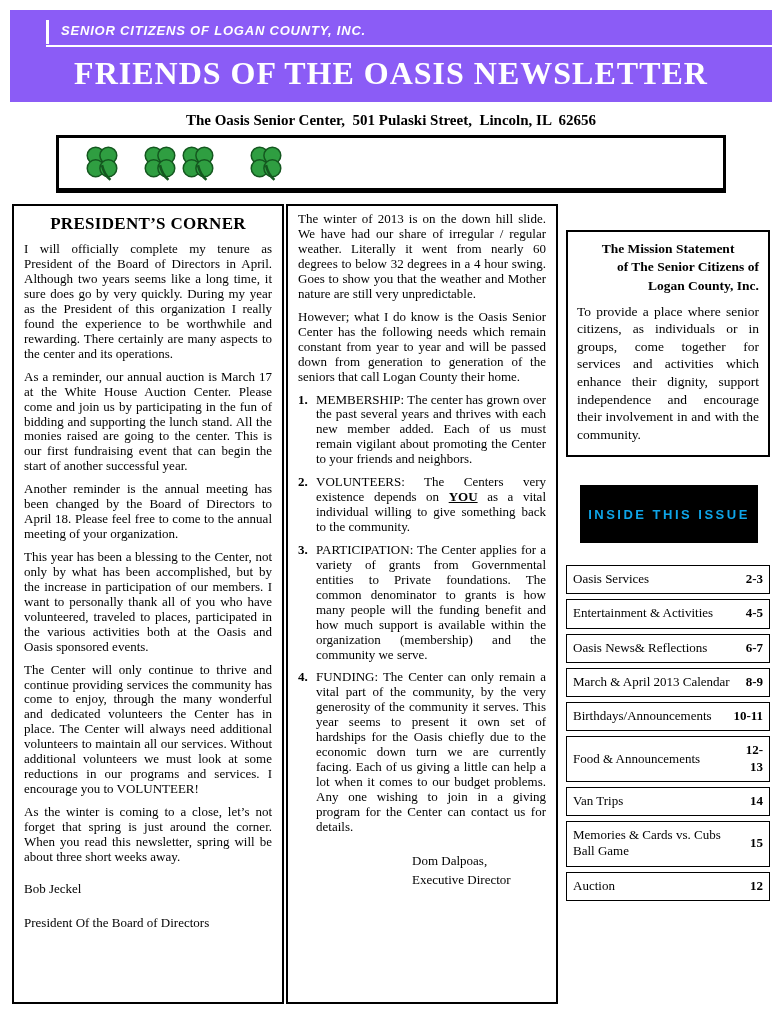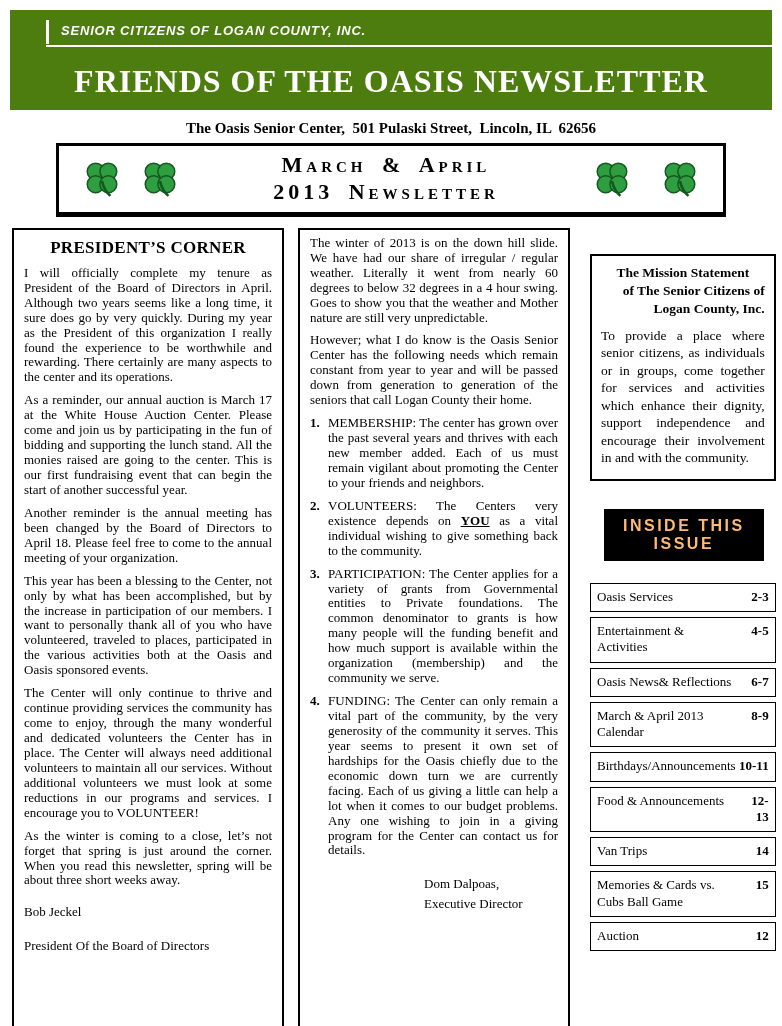--- a/index.html
+++ b/index.html
@@ -2,76 +2,76 @@
 <html><head>
 <meta charset="utf-8">
 <style>
   * { margin:0; padding:0; box-sizing:border-box; }
   html,body { background:#fff; }
   .page {
     width:782px; height:1026px; background:#fff; color:#000;
     font-family:"Liberation Serif", serif; position:relative; overflow:hidden;
   }
   
-  .masthead { margin:10px 10px 0 10px; background:#4d7c0f; color:#fff; padding:7px 0 11px 0; }
+  .masthead { margin:10px 10px 0 10px; background:#8b5cf6; color:#fff; padding:7px 0 11px 0; }
   .org-row { margin:3px 14px 0 36px; border-left:3px solid #fff; padding:1px 0 5px 12px; }
   .org-name {
     font-family:"Liberation Sans", sans-serif; font-style:italic; font-weight:bold;
     font-size:13px; letter-spacing:0.8px;
   }
   .masthead-rule { height:2px; background:#fff; margin:1px 0 0 36px; }
   .nl-title {
     text-align:center; font-weight:bold; font-size:32px; letter-spacing:1px;
-    margin-top:17px; line-height:1.1; font-family:"Liberation Serif", serif;
+    margin-top:9px; line-height:1.1; font-family:"Liberation Serif", serif;
   }
   
   .address { text-align:center; font-weight:bold; font-size:15px; margin:10px 0 6px 0; white-space:pre-wrap; }
   
   .issue-banner {
     margin:0 56px 11px 56px; border:3px solid #000; border-bottom-width:5px;
     display:flex; align-items:center; padding:6px 24px;
   }
   .sham-group { display:flex; gap:20px; align-items:center; }
   .sham-group.right { gap:30px; }
   .shamrock-svg { width:38px; height:38px; display:block; }
   .shamrock-svg .leaf { fill:#2f9e41; stroke:#14571f; stroke-width:1.4px; }
   .shamrock-svg .stem { fill:none; stroke:#14571f; stroke-width:2.4px; }
   .issue-title {
     flex:1; text-align:center; font-weight:bold; font-variant:small-caps;
     font-size:22px; letter-spacing:4px; word-spacing:6px; line-height:1.22;
   }
   
-  .columns { display:flex; gap:14px; margin:8px 12px; align-items:flex-start; }
+  .columns { display:flex; gap:2px; margin:8px 12px; align-items:flex-start; }
   .colbox { border:2px solid #000; width:272px; height:800px; padding:6px 10px; overflow:hidden; flex:0 0 272px; }
   .corner-title { text-align:center; font-size:17px; font-weight:bold; margin:2px 0 8px 0; letter-spacing:0.3px; }
   .bodyp { font-size:13px; line-height:1.15; text-align:justify; margin-bottom:8px; }
   .sig { font-size:13px; margin-top:16px; }
   .sig-title { font-size:13px; margin-top:18px; }
   
   .dir-item { display:flex; margin-bottom:8px; font-size:13px; line-height:1.15; }
   .dir-num { flex:0 0 18px; width:18px; font-weight:bold; }
   .dir-text { flex:1; text-align:justify; }
   .dir-term { font-weight:normal; }
   .dir-emph { font-weight:bold; text-decoration:underline; }
   .dir-sig { margin-left:46%; margin-top:16px; font-size:13px; line-height:1.5; }
   
   .rightcol { flex:1; padding-top:26px; padding-left:6px; }
   .mission-box { border:2px solid #000; padding:8px 9px 12px 9px; }
   .mission-title { text-align:center; font-weight:bold; font-size:13.5px; line-height:1.35; }
   .mission-title2 { text-align:right; font-weight:bold; font-size:13.5px; line-height:1.35; margin-bottom:8px; }
   .mission-body { font-size:13.5px; line-height:1.3; text-align:justify; }
   .inside-box {
-    background:#000; color:#fdba74; margin:28px 12px 22px 14px; height:52px;
+    background:#000; color:#0ea5e9; margin:28px 12px 22px 14px; height:58px;
     display:flex; align-items:center; justify-content:center;
     font-family:"Liberation Sans", sans-serif; font-weight:bold;
-    font-size:16px; letter-spacing:2.5px; text-align:center;
+    font-size:13px; letter-spacing:2.5px; text-align:center;
   }
   .toc-row {
     border:1px solid #000; display:flex; justify-content:space-between;
-    padding:5px 6px 6px 6px; margin-bottom:5px; font-size:13px; line-height:1.25;
+    padding:5px 6px 6px 6px; margin-bottom:5px; font-size:13px; line-height:1.25;align-items:center;
   }
   .toc-label { flex:1; padding-right:3px; }
   .toc-page { flex:0 0 30px; width:30px; text-align:right; font-weight:bold; }
 </style>
 </head>
 <body>
 
 <div class="page">
 
   <header class="masthead">
@@ -97,24 +97,20 @@
       </svg>
       <svg class="shamrock-svg" viewBox="0 0 36 36">
         <g class="leaf">
             <circle cx="12" cy="11" r="8"></circle>
             <circle cx="24" cy="11" r="8"></circle>
             <circle cx="12" cy="23" r="8"></circle>
             <circle cx="24" cy="23" r="8"></circle>
           </g>
         <path class="stem" d="M18 20 Q20 29 26 34"></path>
       </svg>
-    </div>
-    <div class="issue-title">
-      <div>March &amp; April</div>
-      <div>2013 Newsletter</div>
     </div>
     <div class="sham-group right">
       <svg class="shamrock-svg" viewBox="0 0 36 36">
         <g class="leaf">
             <circle cx="12" cy="11" r="8"></circle>
             <circle cx="24" cy="11" r="8"></circle>
             <circle cx="12" cy="23" r="8"></circle>
             <circle cx="24" cy="23" r="8"></circle>
           </g>
         <path class="stem" d="M18 20 Q20 29 26 34"></path>
@@ -148,21 +144,21 @@
     <section class="colbox">
       <p class="bodyp">The winter of 2013 is on the down hill slide. We have had our share of irregular / regular weather. Literally it went from nearly 60 degrees to below 32 degrees in a 4 hour swing. Goes to show you that the weather and Mother nature are still very unpredictable.</p>
       <p class="bodyp">However; what I do know is the Oasis Senior Center has the following needs which remain constant from year to year and will be passed down from generation to generation of the seniors that call Logan County their home.</p>
 
       <div class="dir-item">
         <span class="dir-num">1.</span>
         <p class="dir-text"><span class="dir-term">MEMBERSHIP</span><span>: The center has grown over the past several years and thrives with each new member added. Each of us must remain vigilant about promoting the Center to your friends and neighbors.</span><span class="dir-emph"></span><span></span></p>
       </div>
       <div class="dir-item">
         <span class="dir-num">2.</span>
-        <p class="dir-text"><span class="dir-term">VOLUNTEERS</span><span>: The Centers very existence depends on </span><span class="dir-emph">YOU</span><span> as a vital individual wishing to give something back to the community.</span></p>
+        <p class="dir-text"><span class="dir-term">VOLUNTEERS</span><span>: The Centers very existence depends on </span><span class="dir-emph">YOU</span><span> as a vital individual willing to give something back to the community.</span></p>
       </div>
       <div class="dir-item">
         <span class="dir-num">3.</span>
         <p class="dir-text"><span class="dir-term">PARTICIPATION</span><span>: The Center applies for a variety of grants from Governmental entities to Private foundations. The common denominator to grants is how many people will the funding benefit and how much support is available within the organization (membership) and the community we serve.</span><span class="dir-emph"></span><span></span></p>
       </div>
       <div class="dir-item">
         <span class="dir-num">4.</span>
         <p class="dir-text"><span class="dir-term">FUNDING</span><span>: The Center can only remain a vital part of the community, by the very generosity  of the community it serves. This year seems to present it own set of hardships for the Oasis chiefly due to the economic down turn we are currently facing. Each of us giving a little can help a lot when it comes to our budget problems. Any one wishing to join in a giving program for the Center can contact us for details.</span><span class="dir-emph"></span><span></span></p>
       </div>
 

